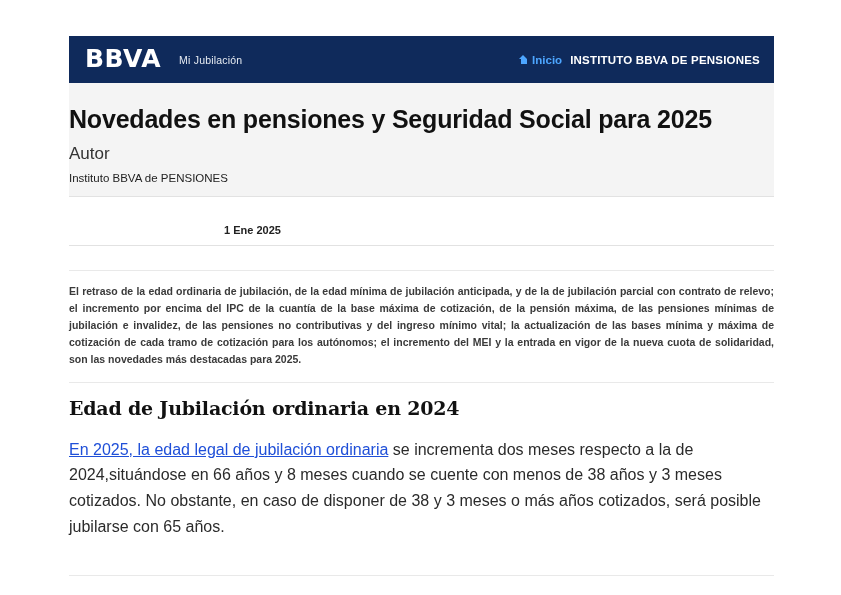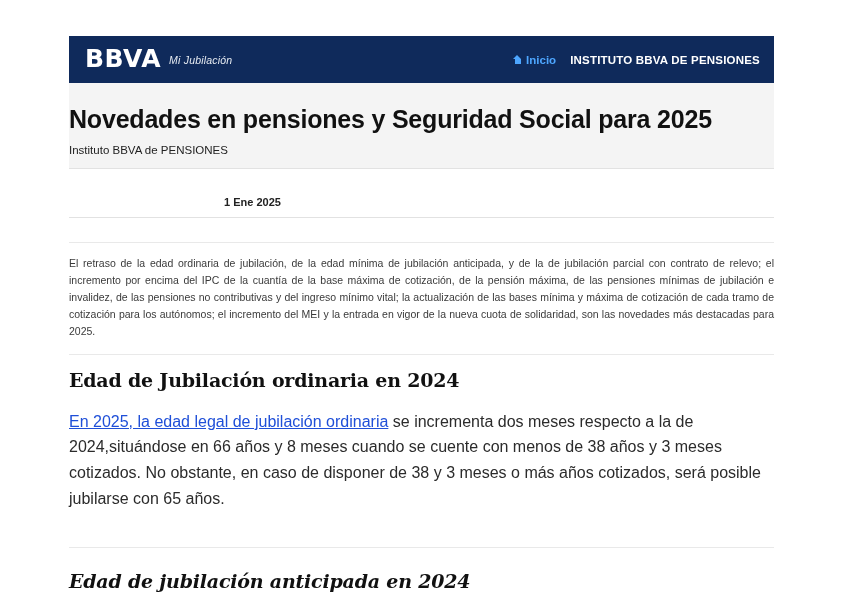--- a/index.html
+++ b/index.html
@@ -45,29 +45,28 @@
     font-weight: bold;
     font-size: 25px;
     letter-spacing: 0.5px;
     color: #ffffff;
     line-height: 1;
     padding-bottom: 2px;
   }
   .brand-sub {
     color: #e6ebf2;
     font-size: 10.5px;
-    margin-left: 8px;
+    margin-left: 18px;
     letter-spacing: 0.2px;
-    font-style: italic;
   }
   .nav-right {
     margin-left: auto;
     display: flex;
     align-items: center;
-    gap: 14px;
+    gap: 8px;
   }
   .nav-link {
     color: #4da6ff;
     font-size: 11.5px;
     font-weight: bold;
     display: flex;
     align-items: center;
     gap: 4px;
     text-decoration: none;
   }
@@ -146,20 +145,21 @@
   }
 
   
   .abstract {
     font-size: 10.5px;
     line-height: 1.62;
     color: #3a3a3a;
     padding: 12px 0 14px 0;
     border-bottom: 1px solid #e9e9e9;
     text-align: justify;
+    font-weight: bold;
   }
 
   
   .section {
     padding-top: 14px;
   }
   h2.heading {
     font-family: "DejaVu Serif", serif;
     font-size: 19px;
     font-weight: bold;
@@ -220,20 +220,21 @@
         <a class="nav-link" href="#">
           <span class="home-icon"></span>
           <span>Inicio</span>
         </a>
         <div class="nav-title">INSTITUTO BBVA DE PENSIONES</div>
       </div>
     </div>
 
     <div class="title-block">
       <h1 class="doc-title">Novedades en pensiones y Seguridad Social para 2025</h1>
+      <div class="author-label">Autor</div>
       <div class="author-name">Instituto BBVA de PENSIONES</div>
     </div>
 
     <div class="band">
       <div class="date-text">1 Ene 2025</div>
     </div>
 
     <div class="spacer-band"></div>
 
     <div class="abstract">El retraso de la edad ordinaria de jubilación, de la edad mínima de jubilación anticipada, y de la de jubilación parcial con contrato de relevo; el incremento por encima del IPC de la cuantía de la base máxima de cotización, de la pensión máxima, de las pensiones mínimas de jubilación e invalidez, de las pensiones no contributivas y del ingreso mínimo vital; la actualización de las bases mínima y máxima de cotización de cada tramo de cotización para los autónomos; el incremento del MEI y la entrada en vigor de la nueva cuota de solidaridad, son las novedades más destacadas para 2025.</div>

